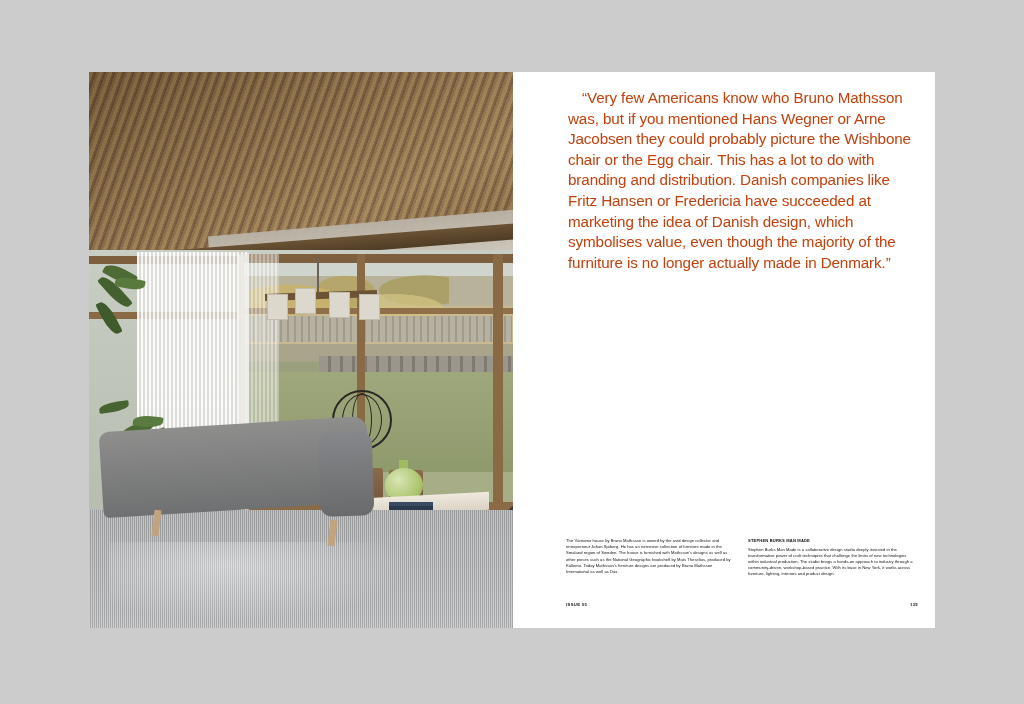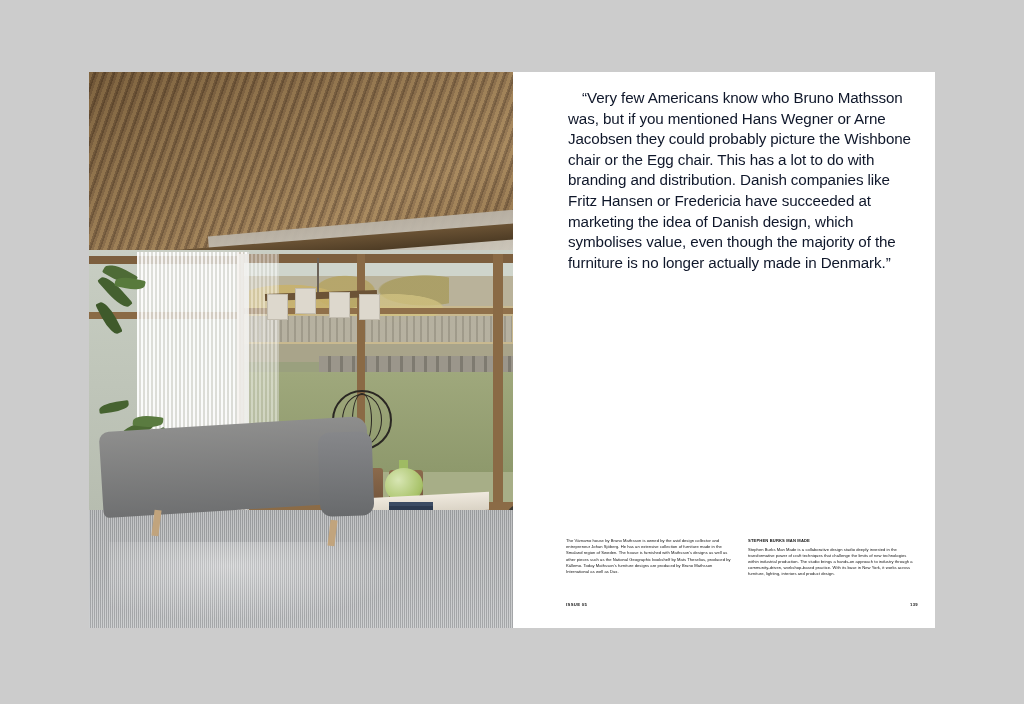--- a/index.html
+++ b/index.html
@@ -216,21 +216,21 @@
   }
 
   
   .page-right{
     position:relative;
     width:422px;height:556px;
     background:#ffffff;
   }
   .pullquote{
     position:absolute;left:55px;top:16px;width:345px;
-    font-size:15.2px;line-height:20.6px;color:#0f172a;
+    font-size:15.2px;line-height:20.6px;color:#c2410c;
     letter-spacing:-0.1px;
     text-indent:14px;
   }
   .captions{
     position:absolute;left:53px;top:466px;width:352px;
     display:flex;gap:12px;
   }
   .cap-col{width:170px;}
   .cap-head{
     font-size:4.1px;line-height:6.2px;font-weight:bold;color:#111;

